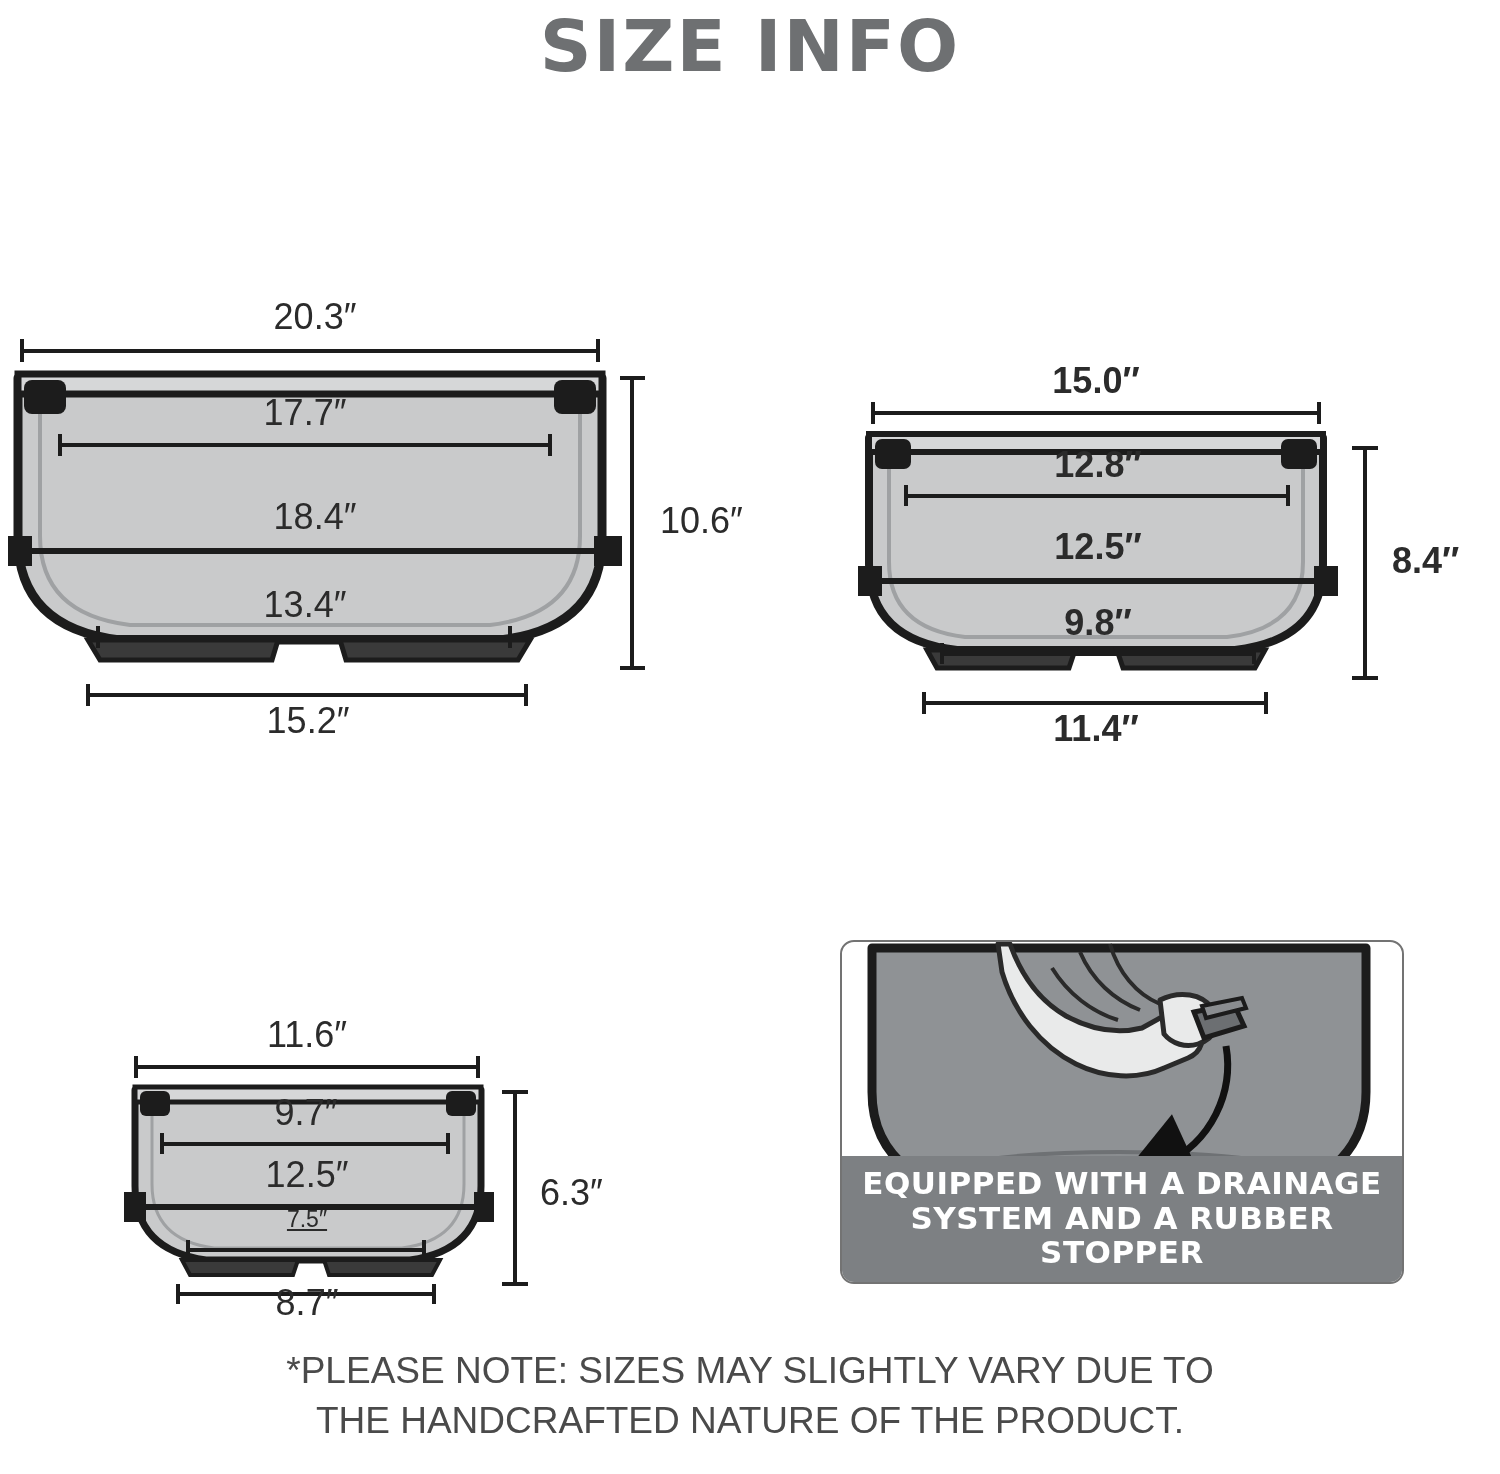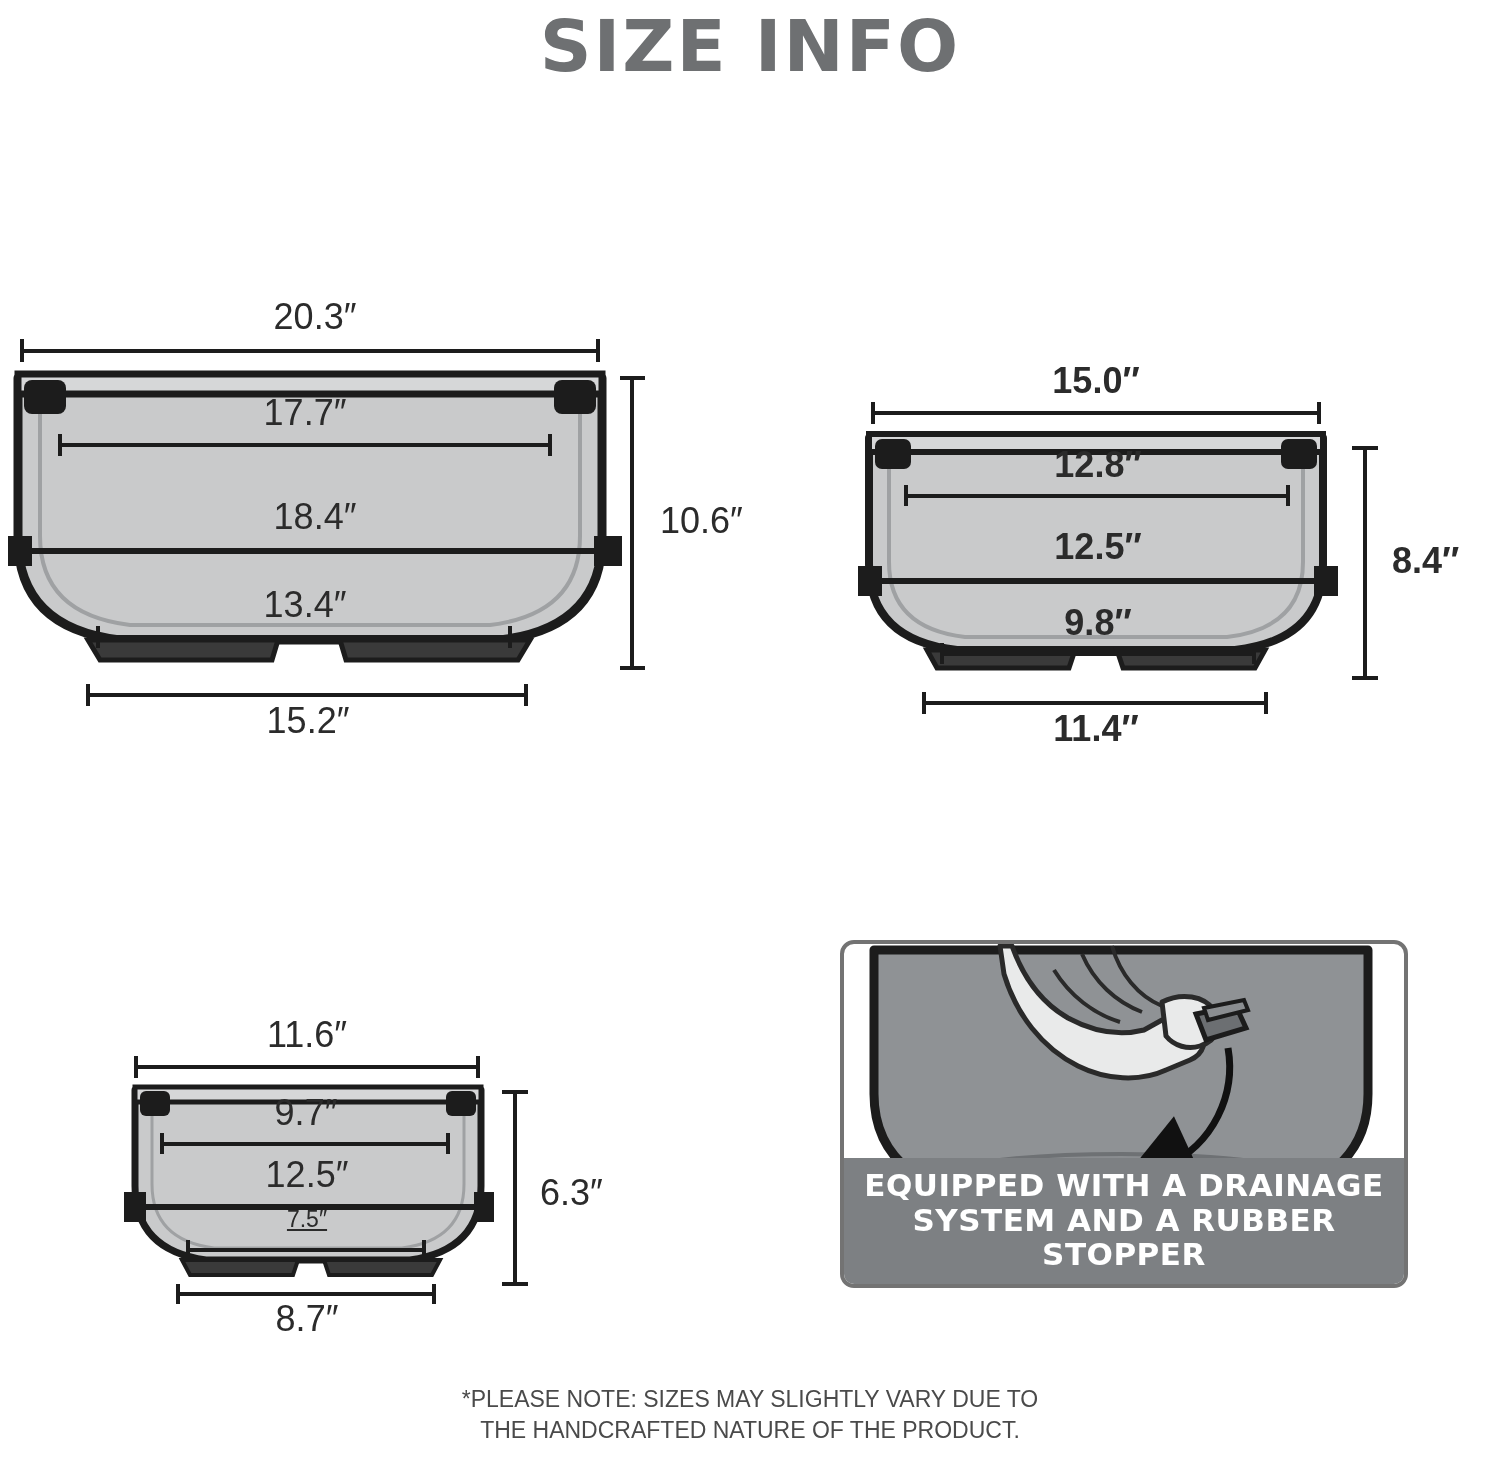--- a/index.html
+++ b/index.html
@@ -41,21 +41,21 @@
     color: #2b2b2b;
     white-space: nowrap;
     font-family: "Liberation Sans", sans-serif;
   }
   .dim.small { font-size: 23px; text-decoration: underline; }
   .dim.center { transform: translateX(-50%); }
 
   
   #drain-panel {
     position: absolute;
-    border: 4px solid #737373;
+    border: 2px solid #737373;
     border-radius: 14px;
     background: #ffffff;
     overflow: hidden;
   }
   #drain-caption {
     position: absolute;
     left: 0;
     bottom: 0;
     width: 100%;
     background: #7d8083;
@@ -69,21 +69,21 @@
     letter-spacing: 0.5px;
     font-family: "DejaVu Sans", sans-serif;
   }
 
   #footnote {
     position: absolute;
     left: 0;
     bottom: 28px;
     width: 1500px;
     text-align: center;
-    font-size: 23px;
+    font-size: 37px;
     line-height: 1.35;
     color: #4a4a4a;
     font-family: "Liberation Sans", sans-serif;
   }
 </style>
 </head>
 <body>
 
 <div id="page-title">SIZE INFO</div>
 
@@ -264,21 +264,21 @@
     <line x1="242" y1="2" x2="242" y2="22" stroke="#1c1c1c" stroke-width="4"></line>
     <line x1="6" y1="12" x2="242" y2="12" stroke="#1c1c1c" stroke-width="4"></line>
   </svg>
   <div class="dim center small" style="left:207px; top:196px;">7.5″</div>
 
   <svg style="position:absolute; left:72px; top:272px;" width="270" height="26" aria-hidden="true">
     <line x1="6" y1="2" x2="6" y2="22" stroke="#1c1c1c" stroke-width="4"></line>
     <line x1="262" y1="2" x2="262" y2="22" stroke="#1c1c1c" stroke-width="4"></line>
     <line x1="6" y1="12" x2="262" y2="12" stroke="#1c1c1c" stroke-width="4"></line>
   </svg>
-  <div class="dim center" style="left:207px; top:288px;">8.7″</div>
+  <div class="dim center" style="left:207px; top:272px;">8.7″</div>
 
   <svg style="position:absolute; left:398px; top:76px;" width="34" height="210" aria-hidden="true">
     <line x1="4" y1="6" x2="30" y2="6" stroke="#1c1c1c" stroke-width="4"></line>
     <line x1="4" y1="198" x2="30" y2="198" stroke="#1c1c1c" stroke-width="4"></line>
     <line x1="17" y1="6" x2="17" y2="198" stroke="#1c1c1c" stroke-width="4"></line>
   </svg>
   <div class="dim" style="left:440px; top:162px;">6.3″</div>
 </div>
 
 <div id="drain-panel" style="left:840px; top:940px; width:560px; height:340px;">

